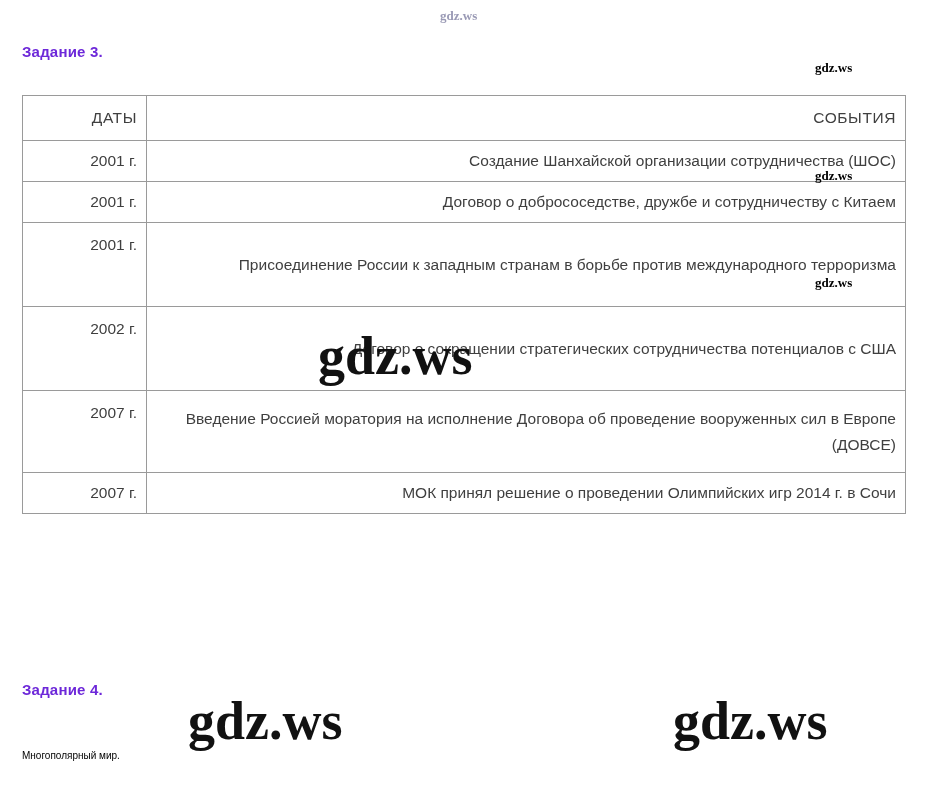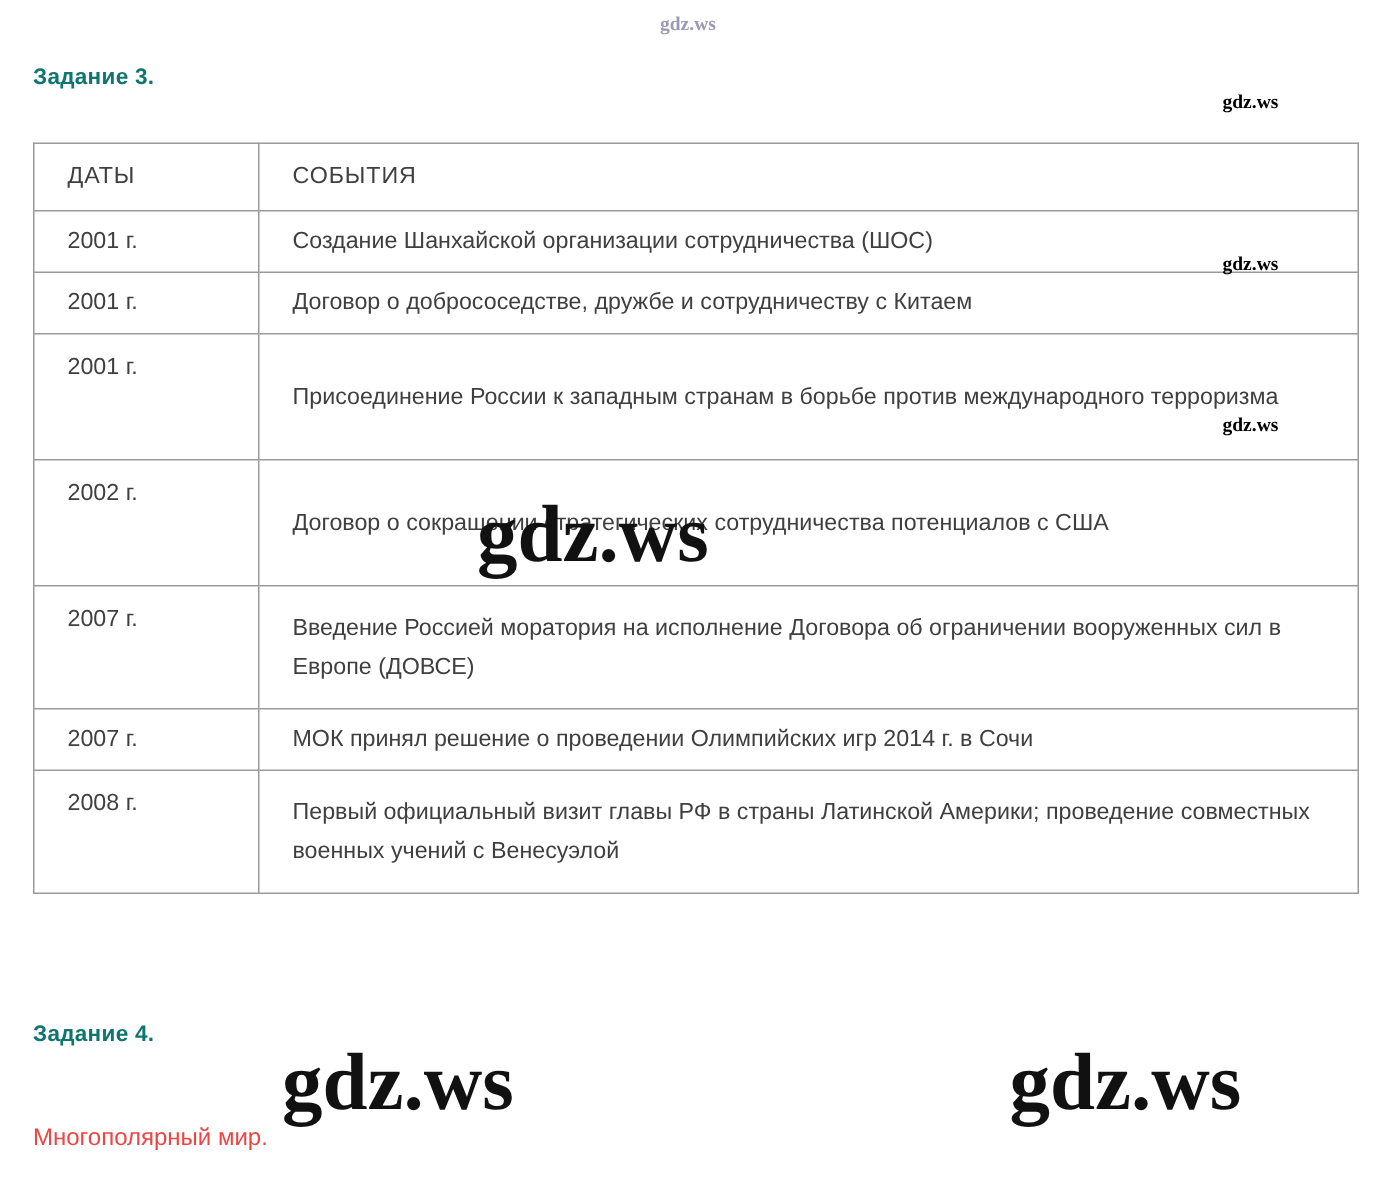--- a/index.html
+++ b/index.html
@@ -18,50 +18,50 @@
 
   .page {
     position: absolute;
     inset: 0;
   }
 
   .task-heading {
     position: absolute;
     font-size: 15px;
     font-weight: bold;
-    color: #0f766e;
+    color: #6d28d9;
     letter-spacing: 0.2px;
   }
   #task3-heading { left: 22px; top: 43px; }
   #task4-heading { left: 22px; top: 681px; }
 
   .answer-text {
     position: absolute;
     left: 22px;
     top: 750px;
-    font-size: 16px;
-    color: #ef4444;
+    font-size: 10px;
+    color: #000000;
   }
 
   table.dates-table {
     position: absolute;
     left: 22px;
     top: 95px;
     width: 884px;
     border-collapse: collapse;
     table-layout: fixed;
   }
   table.dates-table td, table.dates-table th {
     border: 1px solid #9a9a9a;
     font-weight: normal;
     color: #3f3f3f;
     font-size: 15.5px;
-    text-align: left;
+    text-align: right;
     vertical-align: middle;
-    padding: 0 22px;
+    padding: 0 9px;
   }
   table.dates-table .col-date { width: 105px; }
   table.dates-table thead td {
     height: 44px;
     font-size: 15.5px;
     letter-spacing: 0.6px;
   }
   table.dates-table tbody td {
     line-height: 1.62;
   }
@@ -130,29 +130,25 @@
       <tr class="two-line" style="height:84px;">
         <td class="col-date date-cell">2001 г.</td>
         <td class="event-cell">Присоединение России к западным странам в борьбе против международного терроризма</td>
       </tr>
       <tr class="two-line" style="height:84px;margin-left:16px;">
         <td class="col-date date-cell">2002 г.</td>
         <td class="event-cell">Договор о сокращении стратегических сотрудничества потенциалов с США</td>
       </tr>
       <tr class="two-line" style="height:82px;">
         <td class="col-date date-cell">2007 г.</td>
-        <td class="event-cell">Введение Россией моратория на исполнение Договора об ограничении вооруженных сил в Европе (ДОВСЕ)</td>
+        <td class="event-cell">Введение Россией моратория на исполнение Договора об проведение вооруженных сил в Европе (ДОВСЕ)</td>
       </tr>
       <tr class="r1">
         <td class="col-date date-cell">2007 г.</td>
         <td class="event-cell">МОК принял решение о проведении Олимпийских игр 2014 г. в Сочи</td>
-      </tr>
-      <tr class="two-line" style="height:82px;">
-        <td class="col-date date-cell">2008 г.</td>
-        <td class="event-cell">Первый официальный визит главы РФ в страны Латинской Америки; проведение совместных военных учений с Венесуэлой</td>
       </tr>
     </tbody>
   </table>
 
   <div class="wm wm-small" style="left:815px; top:168px;">gdz.ws</div>
   <div class="wm wm-small" style="left:815px; top:275px;">gdz.ws</div>
 
   <div class="wm wm-big" style="left:318px; top:325px;">gdz.ws</div>
 
   <div class="task-heading" id="task4-heading">Задание 4.</div>

